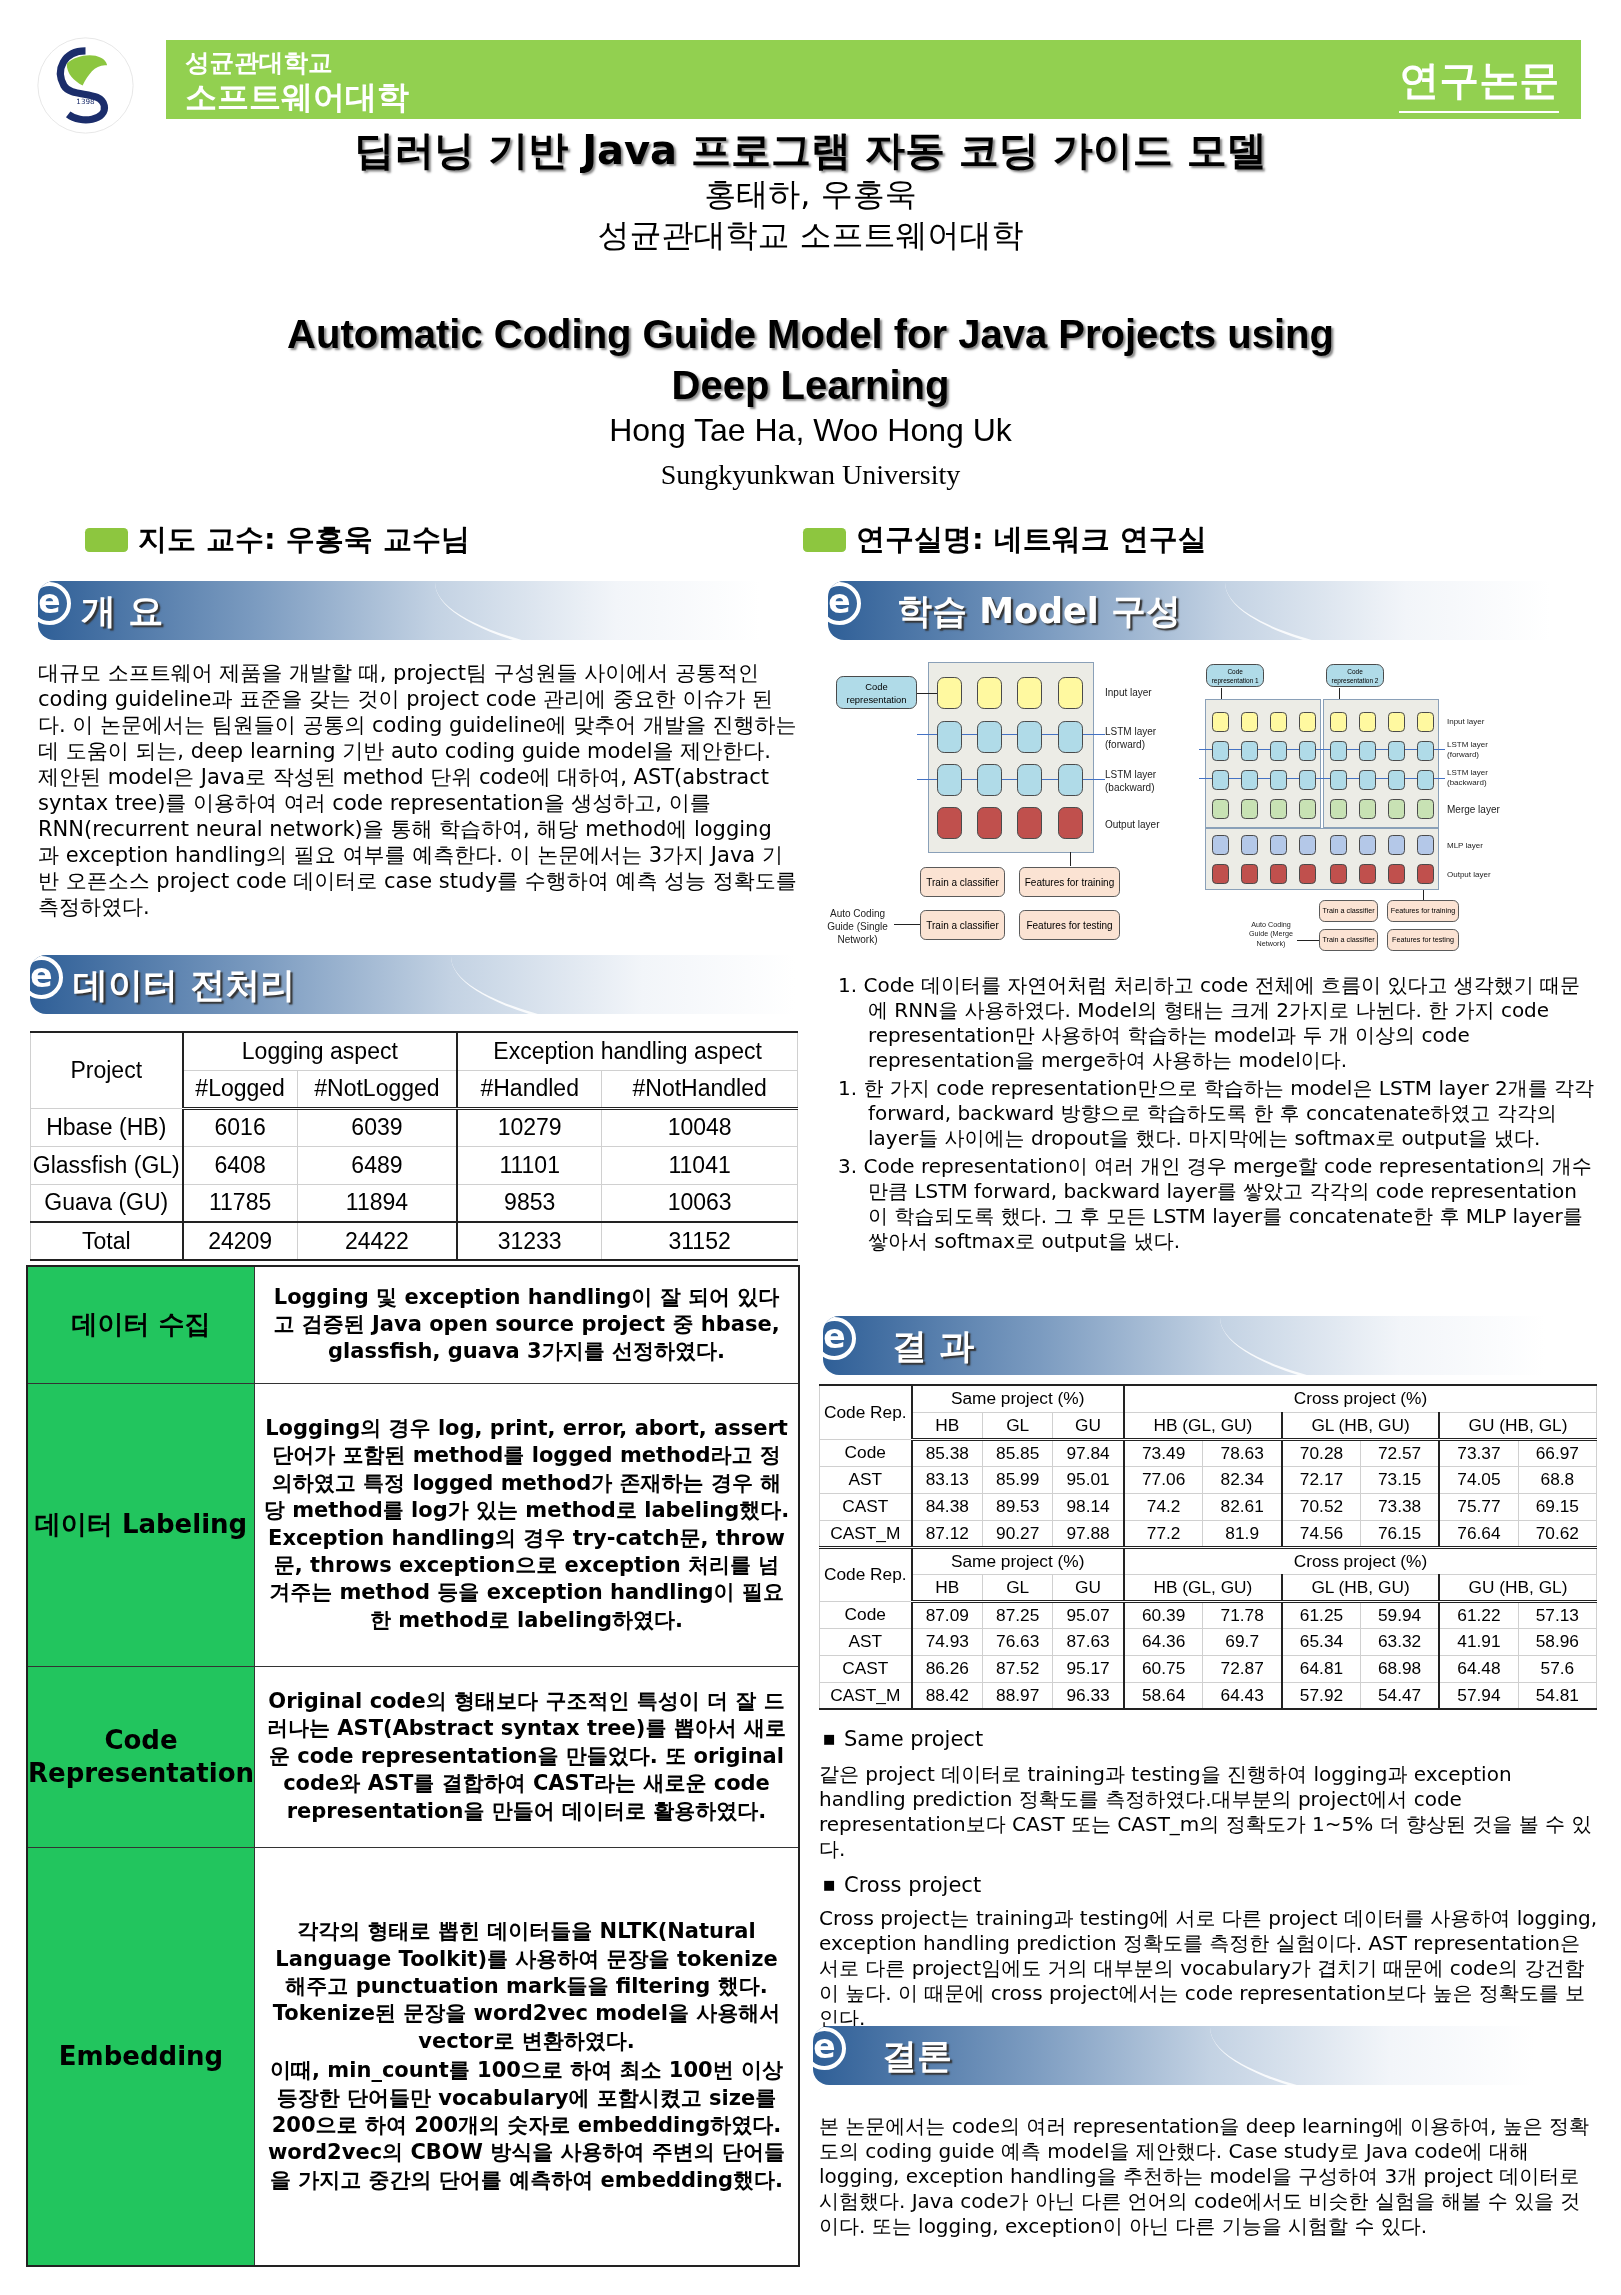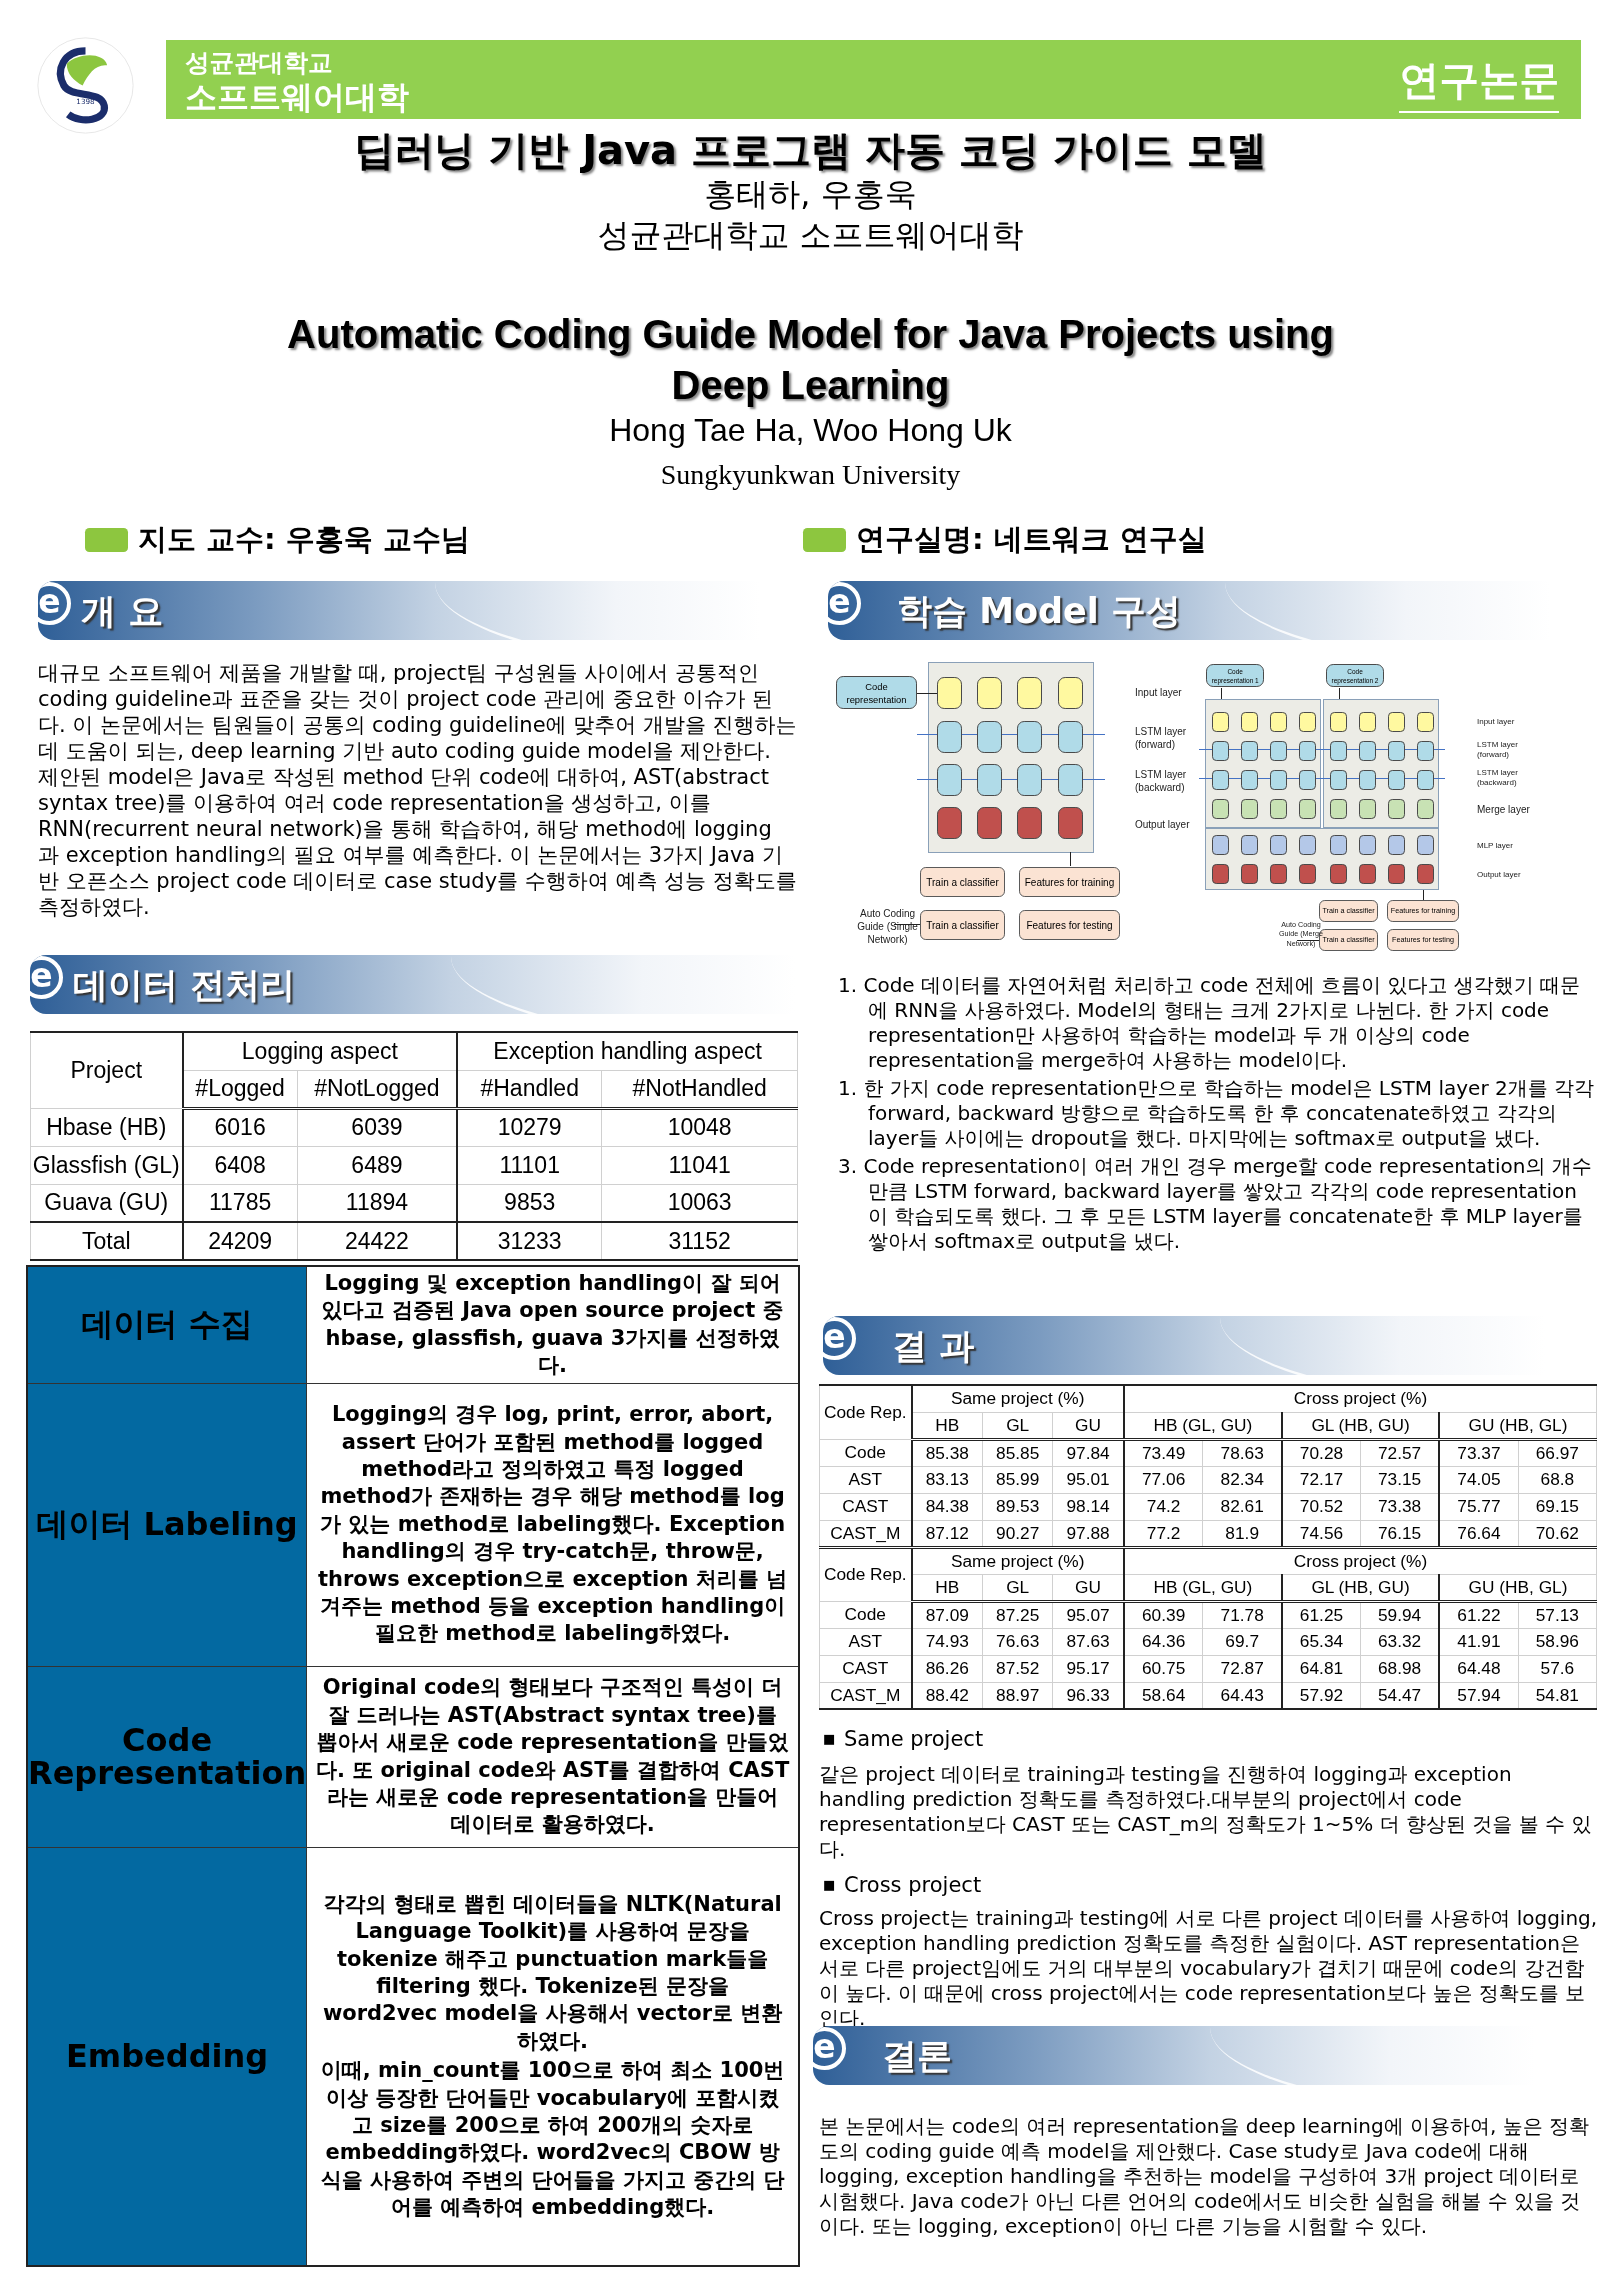--- a/index.html
+++ b/index.html
@@ -42,34 +42,34 @@
   .dtable { position: absolute; left: 30px; top: 1031px; width: 768px; font-family: "Liberation Sans Narrow", "Liberation Sans", sans-serif; font-size: 23px; }
   .dtable td, .dtable th { border: 1.4px solid #d0d0d0; text-align: center; height: 38px; font-weight: normal; }
   .dtable tr.top th { border-top: 2.9px solid #222; }
   .dtable .hdr-bottom td, .dtable .hdr-bottom th { border-bottom: 3.6px double #222; }
   .dtable .total td { border-top: 2.9px solid #222; border-bottom: 2.9px solid #222; }
   .dtable .sep { border-left: 2.9px double #222 !important; }
 
   
   .ptable { position: absolute; left: 26px; top: 1265px; width: 774px; border: 2.2px solid #222; }
   .ptable td { border: 1.4px solid #333; vertical-align: middle; text-align: center; font-weight: bold; }
-  .ptable td.k { background: #0369a1; width: 218px; font-size: 32px; line-height: 33px; }
+  .ptable td.k { background: #22c55e; width: 218px; font-size: 26px; line-height: 33px; }
   .ptable td.v { font-size: 21px; line-height: 27.4px; padding: 0 8.7px; }
 
   
   .diagram { position: absolute; font-family: "Liberation Sans", sans-serif; }
   .box { position: absolute; border: 1.4px solid #4a4a4a; border-radius: 7.2px; }
   .yel { background: #fff9a0; }
   .blu { background: #b0dbe8; }
   .red { background: #c0504d; }
   .grn { background: #c8e2b4; }
   .mlp { background: #b4c8e8; }
   .frame { position: absolute; background: #ecece6; border: 1.4px solid #8aa0b8; }
   .peach { position: absolute; background: #fbe3d3; border: 1.4px solid #5a5a5a; border-radius: 5.8px; font-size: 10px; text-align: center; display: flex; align-items: center; justify-content: center; }
-  .lbl { position: absolute; font-size: 10px; color: #222; line-height: 13px; margin-left: 30px; }
+  .lbl { position: absolute; font-size: 10px; color: #222; line-height: 13px; }
   .hline { position: absolute; height: 1.4px; background: #4472c4; }
   .vline { position: absolute; width: 1.4px; background: #222; }
   .kline { position: absolute; height: 1.4px; background: #222; }
 
   
   .rtable { position: absolute; left: 819px; top: 1384px; width: 778px; font-family: "Liberation Sans Narrow", "Liberation Sans", sans-serif; font-size: 17.3px; }
   .rtable td, .rtable th { border: 1.4px solid #d0d0d0; text-align: center; height: 27px; font-weight: normal; }
   .rtable .t1 th { border-top: 2.9px solid #222; }
   .rtable .hb td, .rtable .hb th { border-bottom: 3.6px double #222; }
   .rtable .endblk td { border-bottom: 3.6px double #222; }

